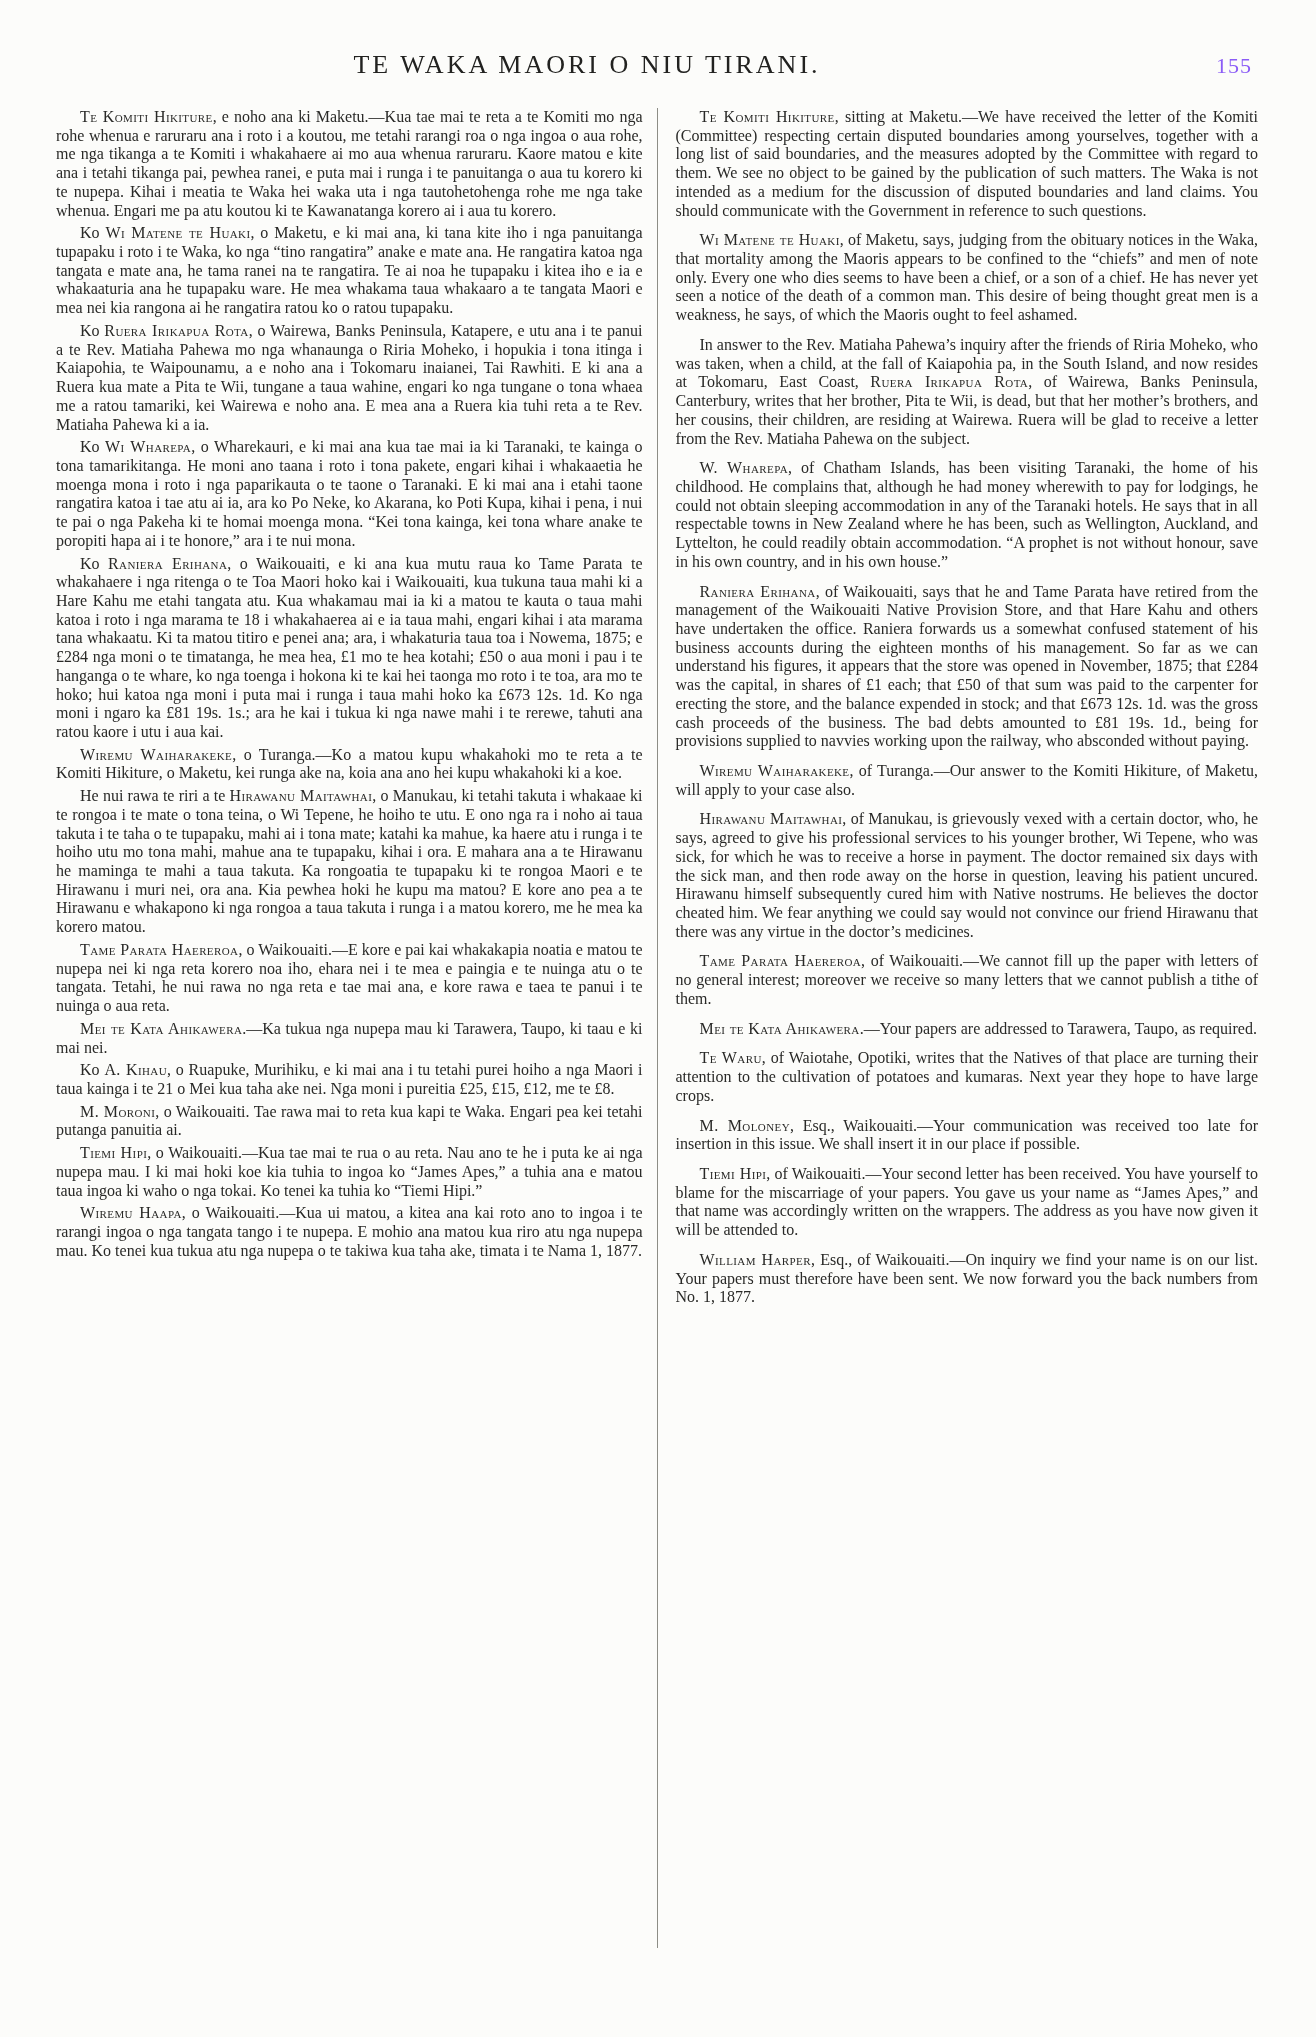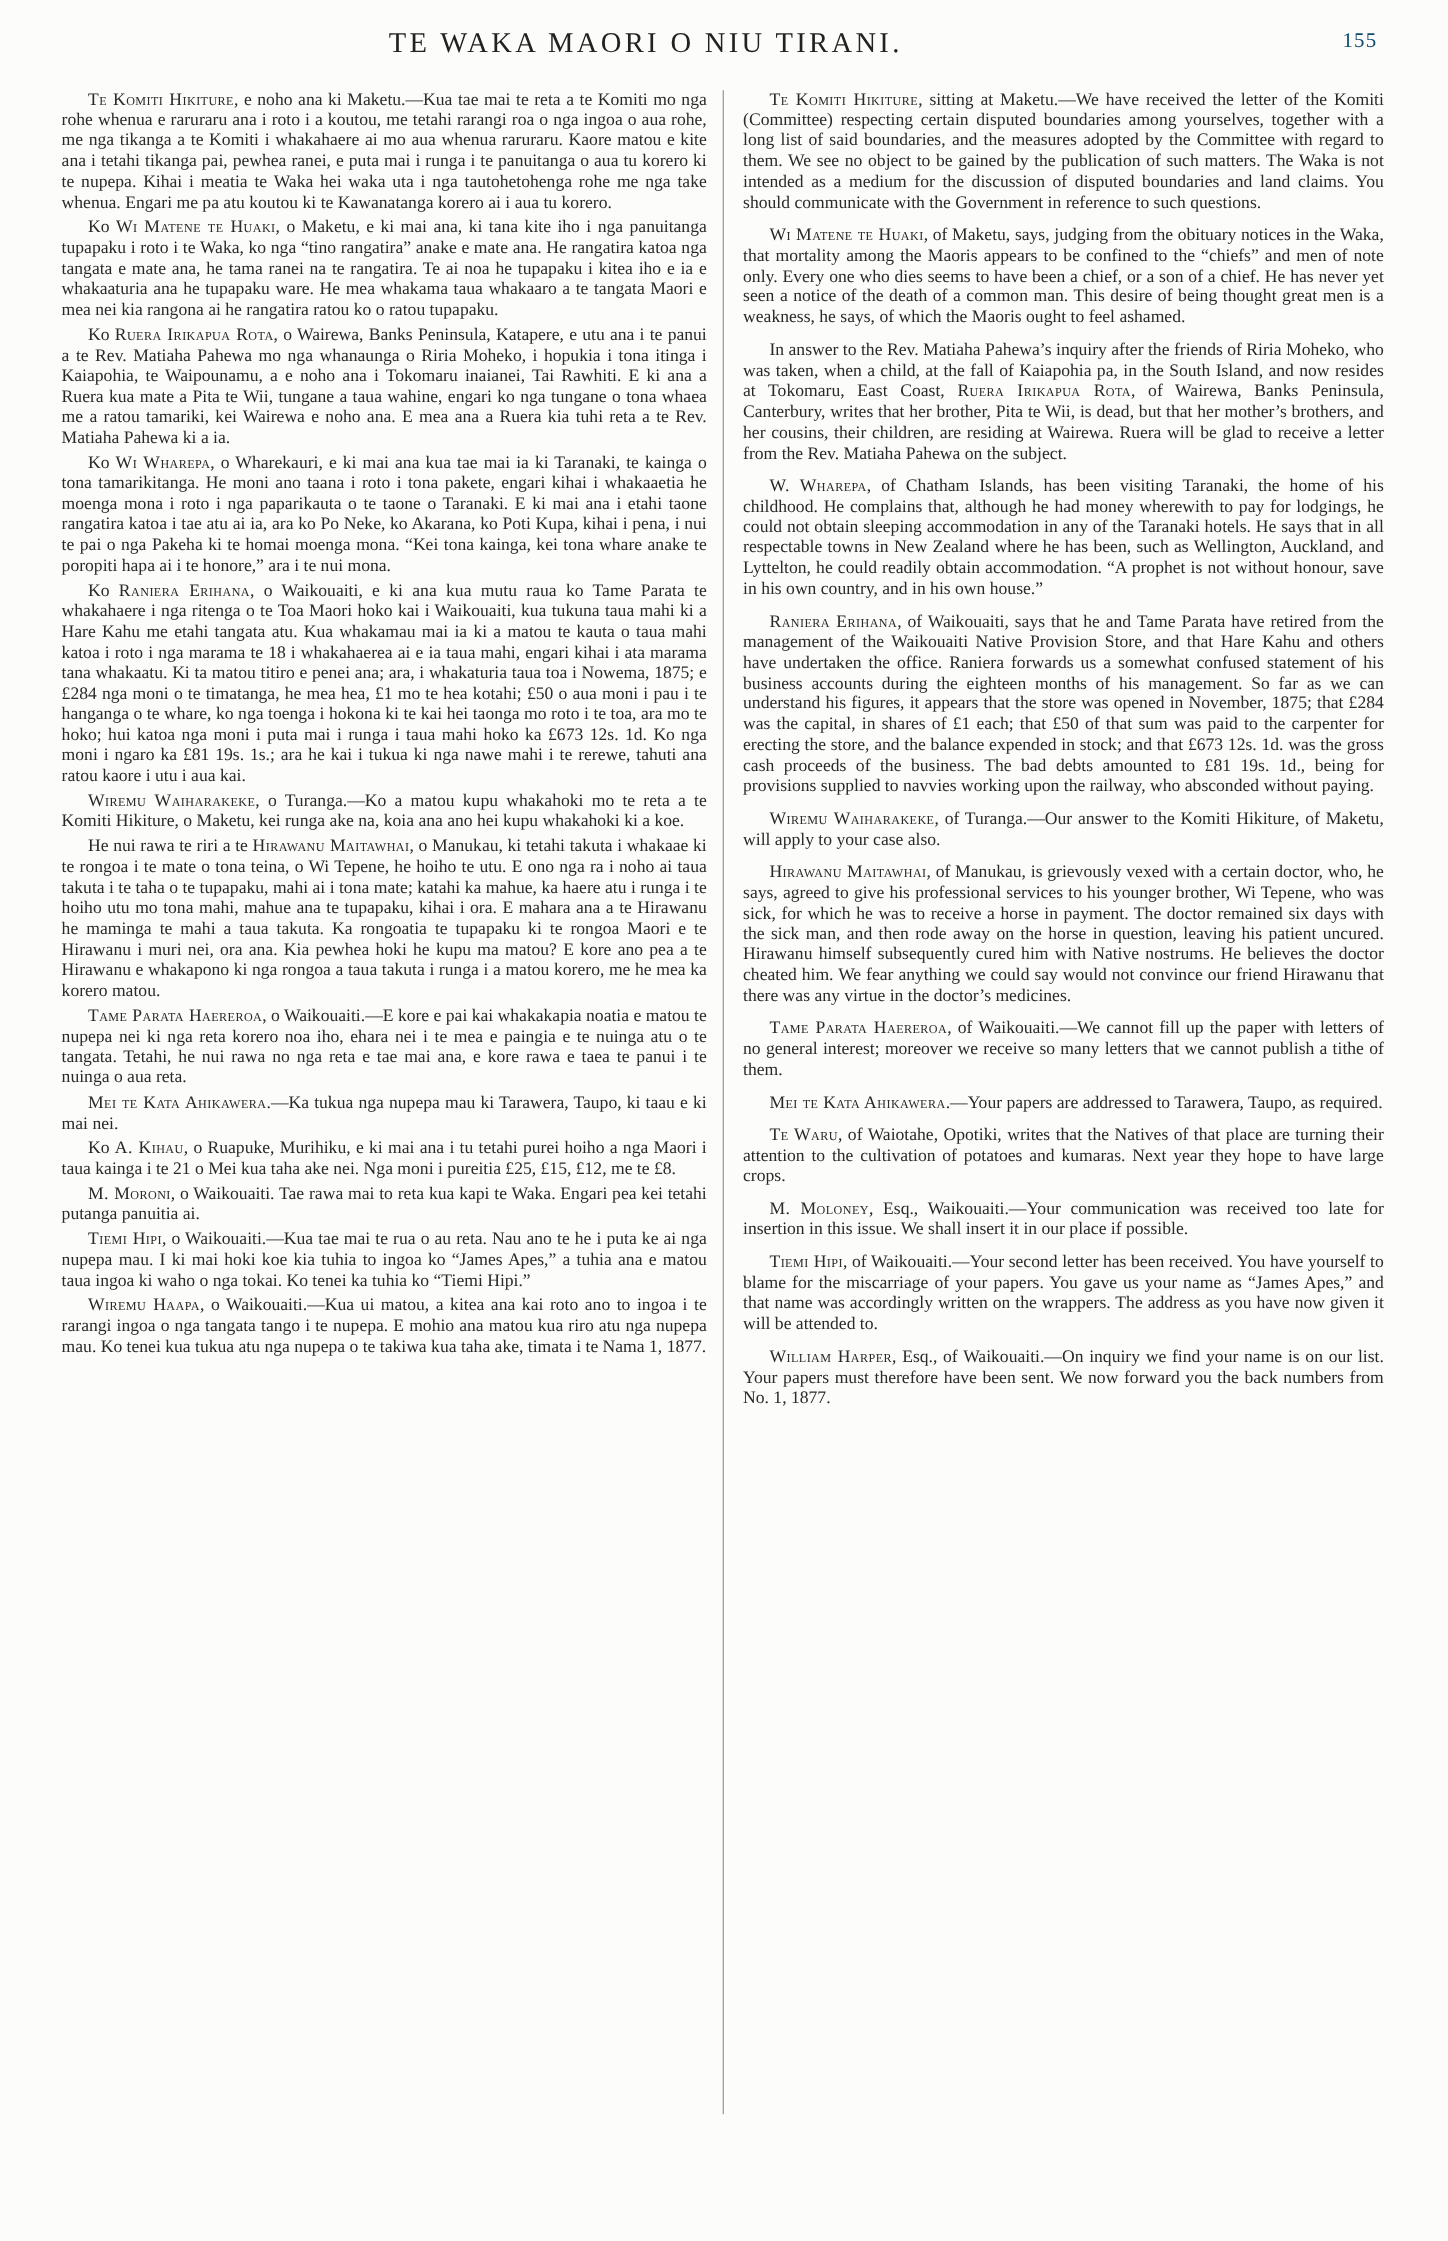--- a/index.html
+++ b/index.html
@@ -11,21 +11,21 @@
     height: 2037px;
     overflow: hidden;
     background: #fcfcfa;
     color: #2b2b2b;
     font-family: "Liberation Serif", "DejaVu Serif", serif;
   }
   .page {
     box-sizing: border-box;
     width: 1316px;
     height: 2037px;
-    padding: 24px 58px 0 56px;
+    padding: 50px 58px 0 56px;
     position: relative;
   }
   .masthead {
     position: relative;
     height: 44px;
     margin-bottom: 14px;
   }
   .masthead .title {
     position: absolute;
     left: 0;
@@ -34,23 +34,23 @@
     font-size: 26px;
     font-weight: normal;
     letter-spacing: 3px;
     margin: 0;
     color: #222220;
   }
   .masthead .pageno {
     position: absolute;
     right: 6px;
     top: 3px;
-    font-size: 19px;
+    font-size: 22px;
     letter-spacing: 1px;
-    color: #0c4a6e;
+    color: #8b5cf6;
   }
   .columns {
     display: flex;
     align-items: stretch;
     min-height: 1840px;
   }
   .col {
     width: 50%;
     box-sizing: border-box;
     text-align: justify;

